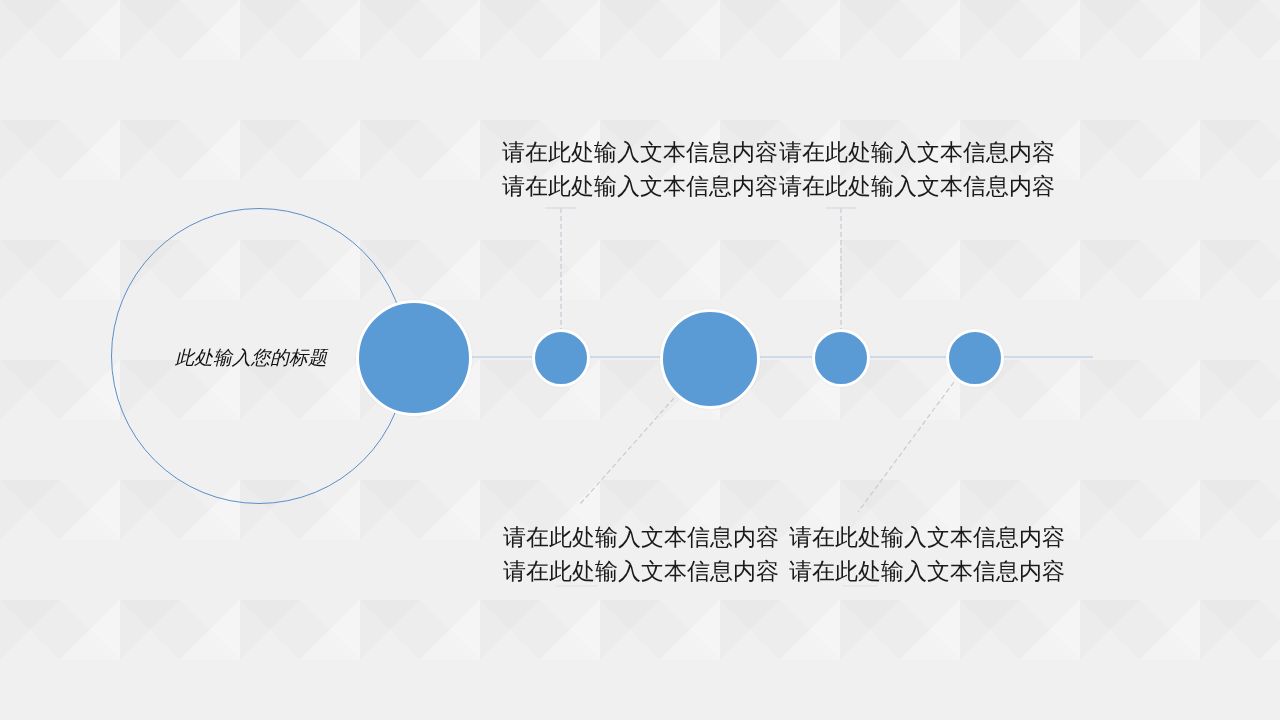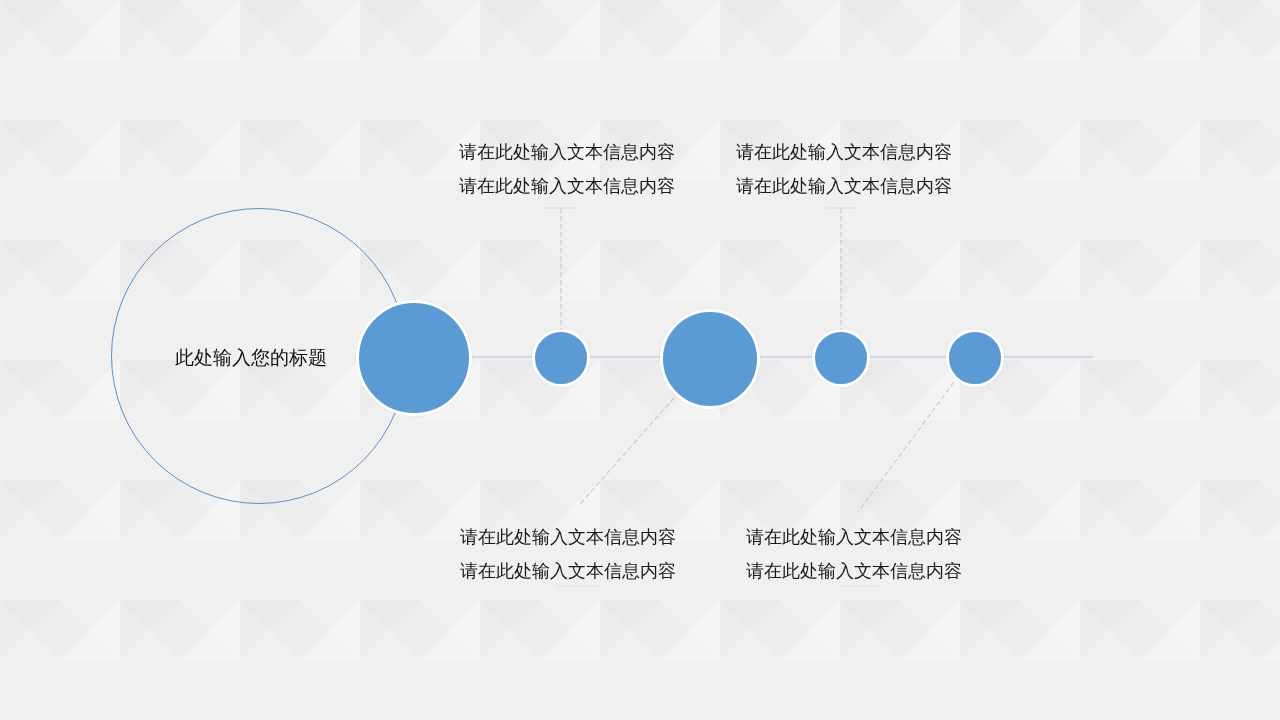--- a/index.html
+++ b/index.html
@@ -49,27 +49,29 @@
       box-sizing: border-box;
       box-shadow: 0 0 2px rgba(0,0,0,0.08);
       cursor: pointer;
     }
     .title-text {
       position: absolute;
       font-size: 19px;
       color: #111111;
       white-space: nowrap;
       letter-spacing: 0px;
+      font-style: italic;
     }
     .text-block {
       position: absolute;
-      font-size: 18px;
+      font-size: 23px;
       line-height: 34px;
       color: #1a1a1a;
       white-space: nowrap;
+      margin-left: 43px;
     }
     .text-block .line {
       display: block;
     }
   </style>
 </head>
 <body>
 
 <div class="bg-pattern"></div>
 

